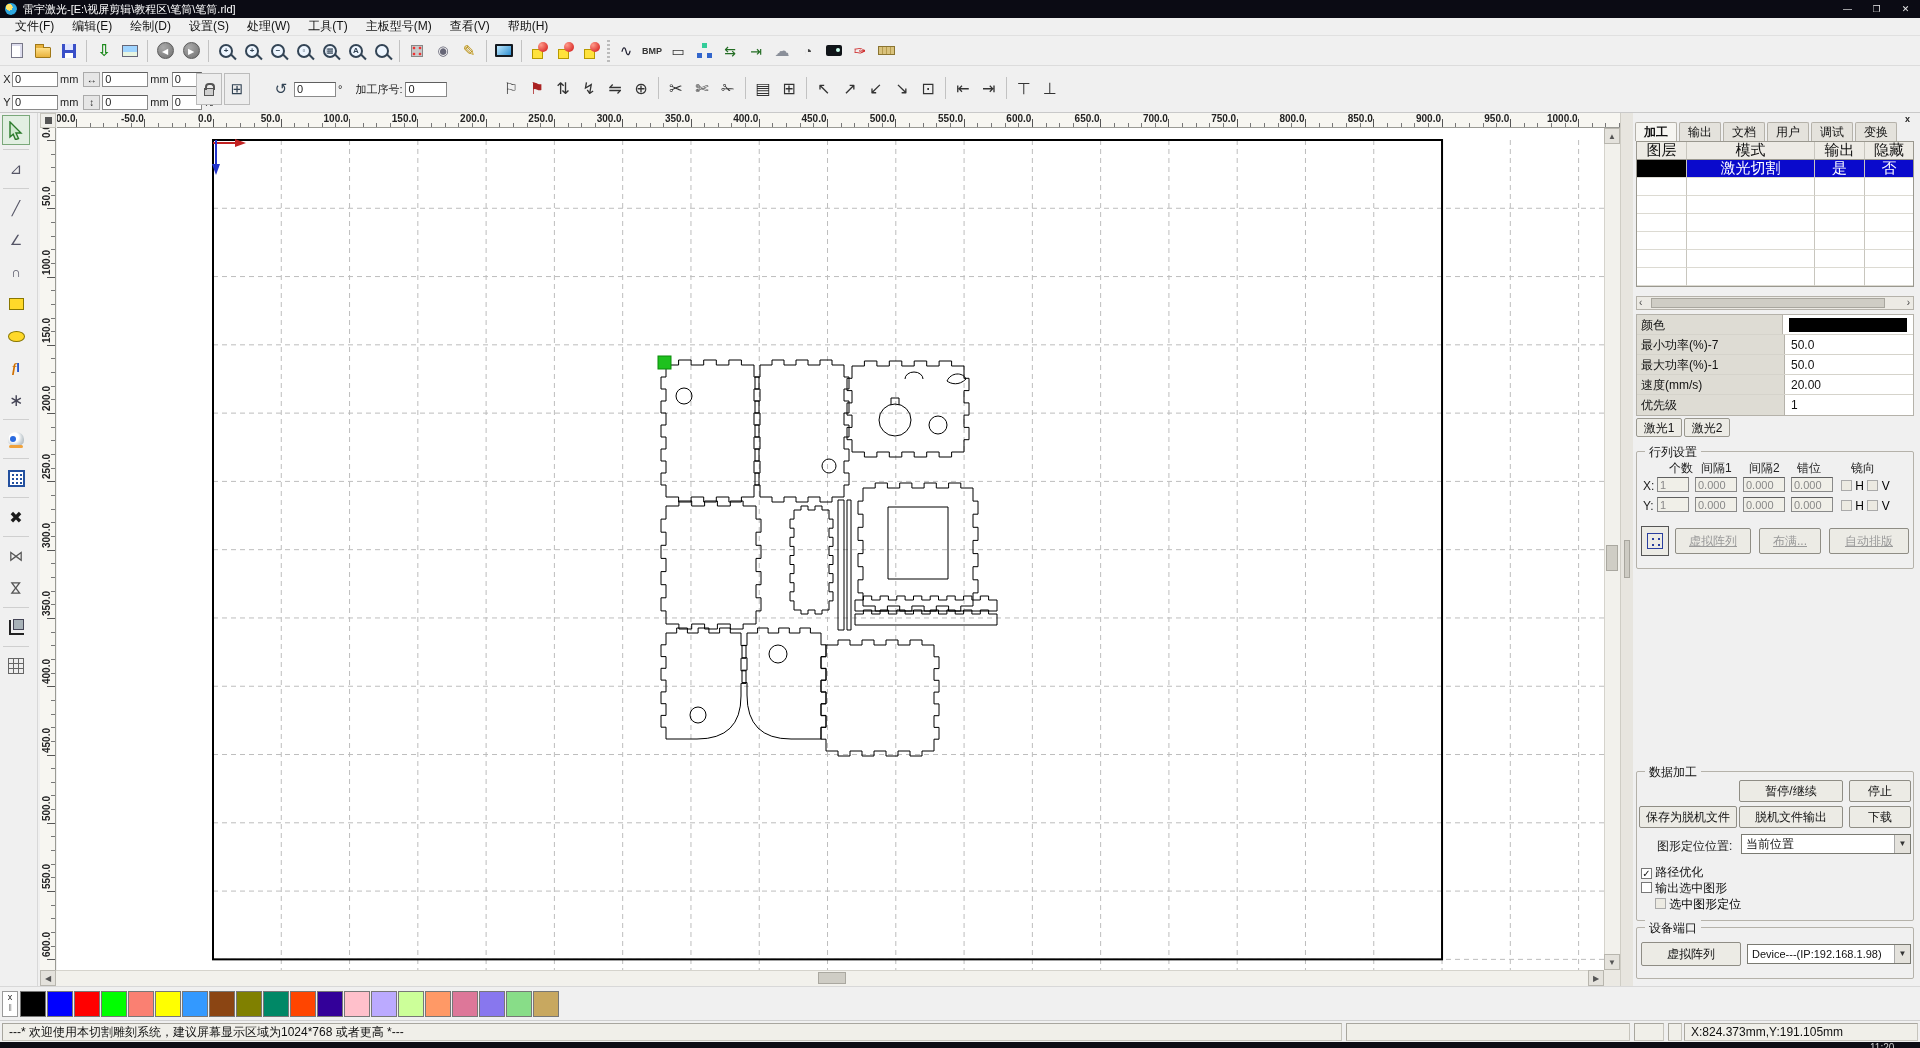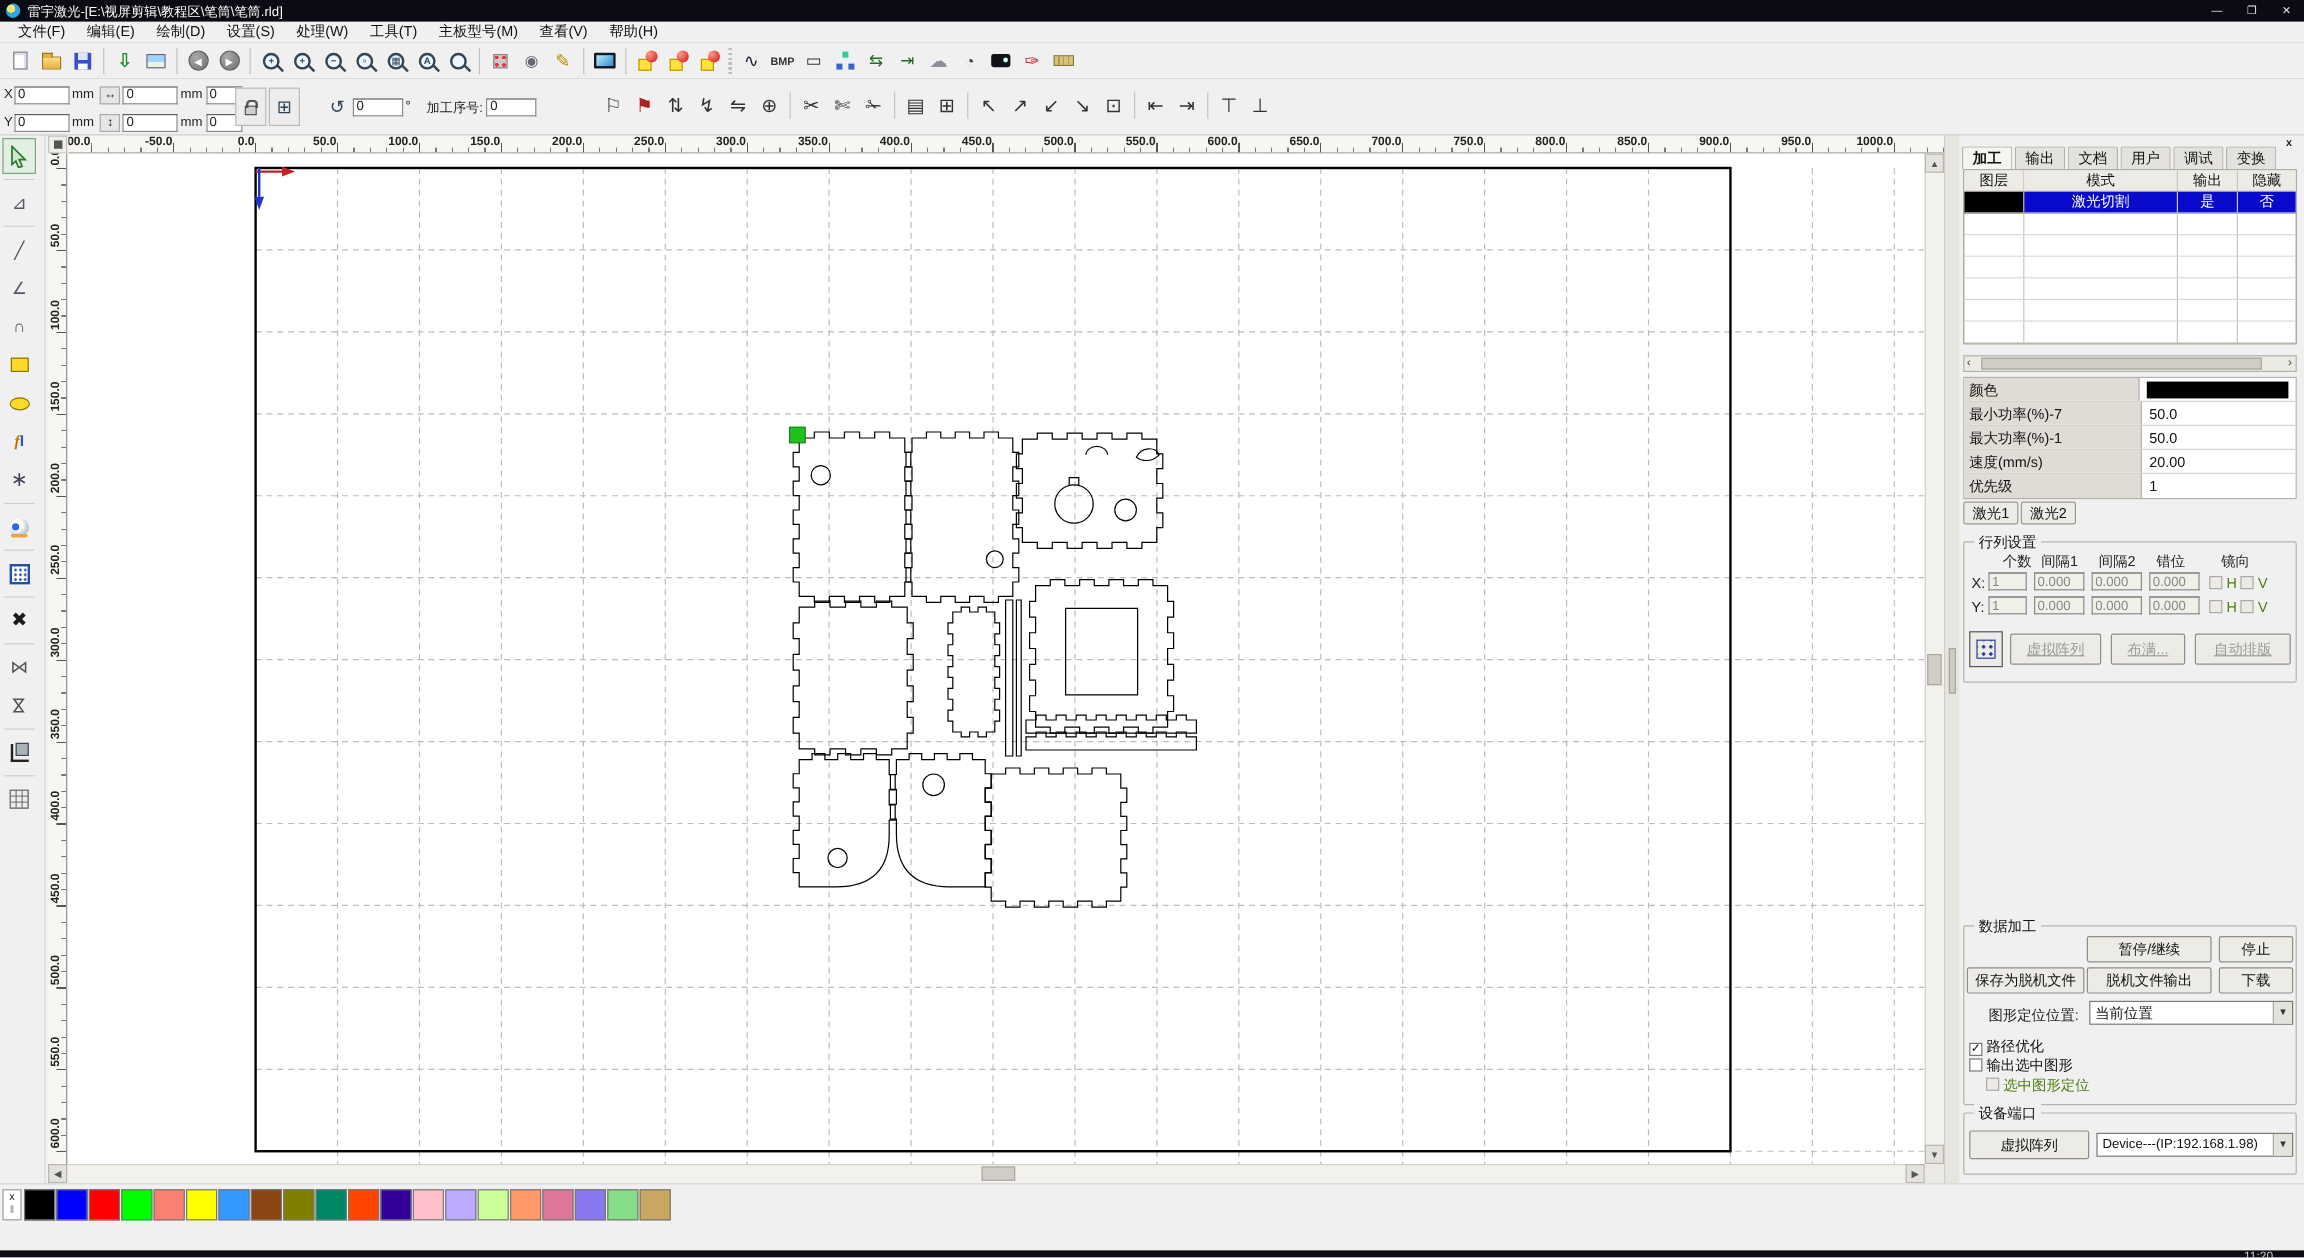--- a/index.html
+++ b/index.html
@@ -92,39 +92,39 @@
   #splitter{position:absolute;left:1620px;top:113px;width:13px;height:873px;background:#e7e5df;border-left:1px solid #cfcdc5;}
   #splitter .grip{position:absolute;left:3px;top:427px;width:6px;height:38px;background:#cdcbc3;border:1px solid #a8a69e;}
   
   #panel{position:absolute;left:1633px;top:113px;width:287px;height:873px;background:#f0f0f0;font-size:12px;color:#111;}
   #panel-close{position:absolute;right:6px;top:1px;width:13px;height:12px;font-size:9px;font-weight:bold;text-align:center;line-height:11px;color:#222;}
   .ptabs{position:absolute;left:2px;top:9px;display:flex;}
   .ptab{width:42px;height:19px;text-align:center;line-height:18px;border:1px solid #b5b2aa;border-bottom:none;background:#e4e2dc;margin-right:2px;border-radius:2px 2px 0 0;}
   .ptab.active{background:#f6f5f1;font-weight:bold;}
   #ltable{position:absolute;left:3px;top:28px;width:278px;border:1px solid #9a988f;background:#fff;}
   .trow{display:flex;height:18px;}
-  .tcell{border-right:1px solid #c8c6be;border-bottom:1px solid #dcdad2;font-size:12px;display:flex;align-items:center;justify-content:center;overflow:hidden;}
+  .tcell{border-right:1px solid #c8c6be;border-bottom:1px solid #dcdad2;font-size:15px;display:flex;align-items:center;justify-content:center;overflow:hidden;}
   .thead .tcell{background:#edebe5;border-bottom:1px solid #9a988f;font-weight:normal;}
   .c0{width:50px;}.c1{width:128px;}.c2{width:50px;}.c3{width:48px;border-right:none;}
   .selrow .tcell{background:#0a0acc;color:#fff;}
   .selrow .c0{background:#000;}
   #lscroll{position:absolute;left:3px;top:183px;width:278px;height:14px;background:#eceae4;border:1px solid #b5b2aa;}
   #lscroll .th{position:absolute;left:14px;top:1px;width:234px;height:10px;background:#cfcdc5;border:1px solid #a8a69e;}
   #props{position:absolute;left:3px;top:201px;width:278px;border:1px solid #b5b2aa;background:#fff;}
   .prow{display:flex;height:20px;border-bottom:1px solid #d5d3cb;}
   .plab{width:148px;background:#dedcd4;border-right:1px solid #b5b2aa;padding:2px 4px;font-size:12px;}
   .pval{flex:1;padding:2px 6px;font-size:12px;display:flex;align-items:center;}
   .swatch-black{width:118px;height:14px;background:#000;}
   .laserbtn{position:absolute;top:305px;width:46px;height:19px;background:#ececE6;background:#ecebe5;border:1px solid #9a988f;border-radius:2px;text-align:center;line-height:18px;font-size:12px;}
   .groupbox{position:absolute;border:1px solid #b5b2aa;border-radius:2px;}
   .gtitle{position:absolute;top:-8px;left:8px;background:#f0f0f0;padding:0 4px;font-size:12px;}
   .ghead{position:absolute;font-size:12px;color:#222;}
   .cbx{display:inline-block;width:11px;height:11px;background:#fff;border:1px solid #777;font-size:10px;line-height:10px;text-align:center;color:#111;vertical-align:-1px;}
   .cbx.dis{background:#eceae2;border-color:#aaa;}
-  .gray{color:#4d7c0f;}
+  .gray{color:#000000;}
   .btn{background:#ecebe5;border:1px solid #8f8d85;border-radius:2px;text-align:center;font-size:12px;display:flex;align-items:center;justify-content:center;position:absolute;}
   .btn.disabled{color:#9a9a9a;text-decoration:underline;}
   .combo{position:absolute;background:#fff;border:1px solid #7a7a72;display:flex;align-items:center;font-size:12px;}
   .combo .cval{flex:1;padding:0 4px;overflow:hidden;white-space:nowrap;}
   .combo .cbtn{width:16px;height:100%;background:#e4e2dc;border-left:1px solid #aaa;text-align:center;font-size:8px;line-height:18px;color:#333;}
   .ckrow{position:absolute;font-size:12px;}
   
   #arrprev{position:absolute;left:4px;top:74px;width:28px;height:30px;background:#ecebe5;border:1px solid #555;display:flex;align-items:center;justify-content:center;}
   #arrprev .g{width:16px;height:16px;border:1px solid #2a3f9f;background-image:radial-gradient(#2a3f9f 1.4px,transparent 1.5px);background-size:6px 6px;background-position:2px 2px;}
   
@@ -659,17 +659,24 @@
       <span class="swatch" style="background: rgb(255, 192, 203);"></span>
       <span class="swatch" style="background: rgb(187, 170, 255);"></span>
       <span class="swatch" style="background: rgb(204, 255, 153);"></span>
       <span class="swatch" style="background: rgb(255, 153, 102);"></span>
       <span class="swatch" style="background: rgb(221, 119, 153);"></span>
       <span class="swatch" style="background: rgb(136, 119, 238);"></span>
       <span class="swatch" style="background: rgb(136, 221, 136);"></span>
       <span class="swatch" style="background: rgb(200, 168, 96);"></span>
     </div>
 
+  <div id="statusbar">
+    <span class="scell" style="left:2px;width:1340px">---* 欢迎使用本切割雕刻系统，建议屏幕显示区域为1024*768 或者更高 *---</span>
+    <span class="scell" style="left:1346px;width:284px"></span>
+    <span class="scell" style="left:1634px;width:30px"></span>
+    <span class="scell" style="left:1668px;width:12px"></span>
+    <span class="scell" style="left:1684px;width:234px">X:824.373mm,Y:191.105mm</span>
+  </div>
   <div id="taskbar">
       <span>11:20</span>
     </div>
 
 </div>
 
 </body></html>

